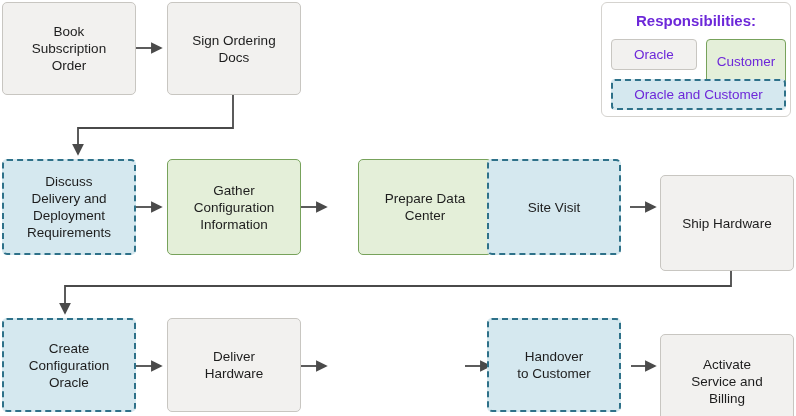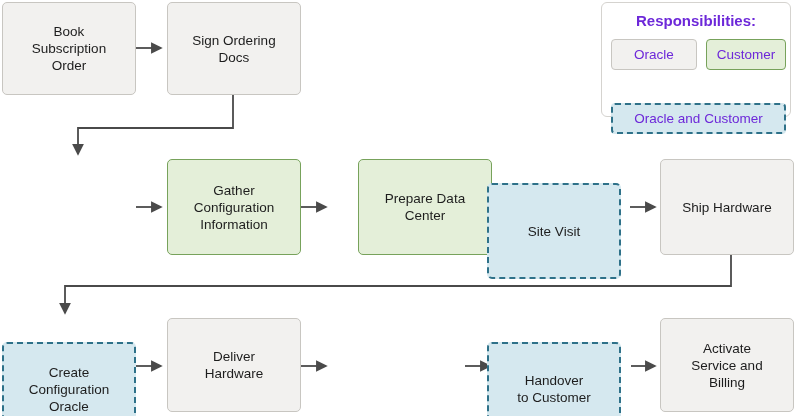--- a/index.html
+++ b/index.html
@@ -27,29 +27,29 @@
     text-align: center;
     white-space: pre-line;
     font-size: 13.5px;
     line-height: 17px;
     color: #1d1d1d;
     border-radius: 5px;
     padding: 4px 5px;
   }
   .oracle   { background: #f2f1ef; border: 1px solid #c8c6c1; }
   .customer { background: #e4efd9; border: 1.5px solid #77a25b; }
-  .both     { background: #d5e8ef; border: 2px dashed #2e7189; margin-top: 24px; }
+  .both     { background: #d5e8ef; border: 2px dashed #2e7189; }
   .r1 { top: 2px;   height: 93px; }
   .r2 { top: 159px; height: 96px; }
   .r3 { top: 318px; height: 94px; }
   .col1 { left: 2px; }
   .col2 { left: 167px; }
   .col3 { left: 331px; margin-left: 27px; }
   .col4 { left: 487px; }
-  .col5 { left: 660px; }
+  .col5 { left: 660px; margin-top: 16px; }
   .legend {
     position: absolute;
     left: 601px; top: 2px;
     width: 190px; height: 115px;
     box-sizing: border-box;
     background: #ffffff;
     border: 1px solid #d5d3cf;
     border-radius: 6px;
   }
   .legend-title {
@@ -65,21 +65,21 @@
     position: absolute;
     box-sizing: border-box;
     display: flex;
     align-items: center;
     justify-content: center;
     font-size: 13.5px;
     color: #6d28d9;
     border-radius: 4px;
   }
   .legend-oracle   { left: 9px;   top: 36px; width: 86px;  height: 31px; }
-  .legend-customer { left: 104px; top: 36px; width: 80px;  height: 31px; }
+  .legend-customer { left: 104px; top: 36px; width: 80px;  height: 45px; }
   .legend-both     { left: 9px;   top: 76px; width: 175px; height: 31px; }
 </style>
 </head>
 <body>
 
 <div class="canvas">
 
   <svg class="connectors" viewBox="0 0 796 416" xmlns="http://www.w3.org/2000/svg">
     <defs>
       <marker id="arrow" viewBox="0 0 10 10" refX="8.5" refY="5" markerWidth="6.5" markerHeight="6.5" orient="auto-start-reverse">
@@ -100,20 +100,24 @@
       <polyline points="631,366 655,366" marker-end="url(#arrow)"></polyline>
     </g>
   </svg>
 
   <div class="step oracle r1 col1">Book
 Subscription
 Order</div>
   <div class="step oracle r1 col2">Sign Ordering
 Docs</div>
 
+  <div class="step both r2 col1">Discuss
+Delivery and
+Deployment
+Requirements</div>
   <div class="step customer r2 col2">Gather
 Configuration
 Information</div>
   <div class="step customer r2 col3">Prepare Data
 Center</div>
   <div class="step both r2 col4">Site Visit</div>
   <div class="step oracle r2 col5">Ship Hardware</div>
 
   <div class="step both r3 col1">Create
 Configuration

